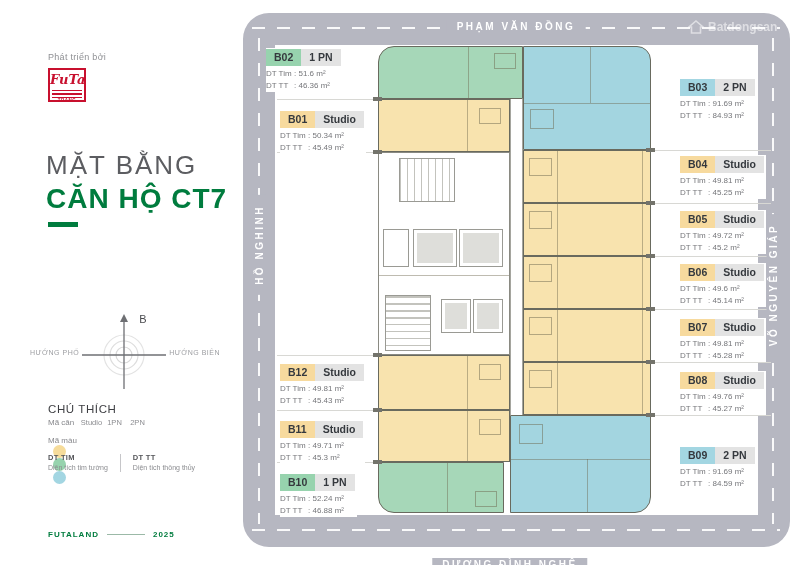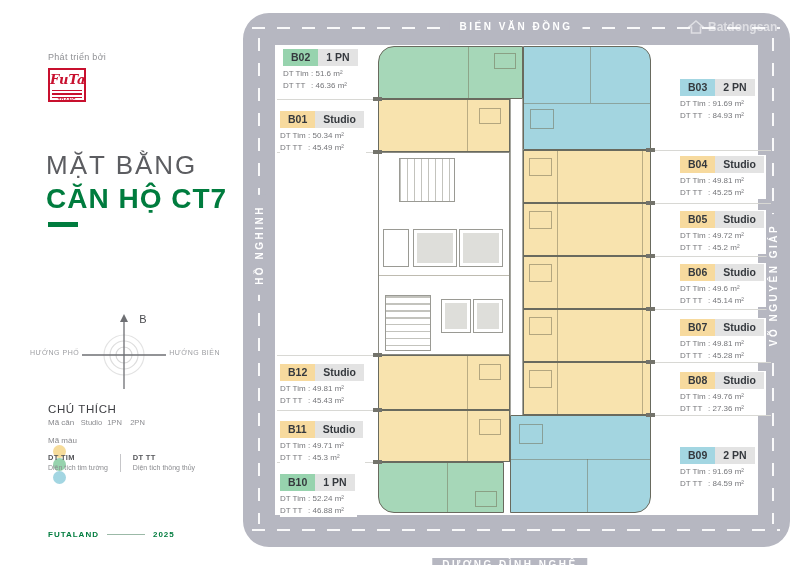--- a/index.html
+++ b/index.html
@@ -148,21 +148,21 @@
   <span class="fl"></span>
   <span class="fb">2025</span>
 </div>
 
 <div class="abs road-ring"></div>
 <div class="abs dash" style="left:252px; top:27px;  width:528px;"></div>
 <div class="abs dash" style="left:252px; top:529px; width:528px;"></div>
 <div class="abs dashv" style="left:258px; top:38px;  height:486px;"></div>
 <div class="abs dashv" style="left:772px; top:38px;  height:486px;"></div>
 
-<div class="abs street" style="left:516px; top:20px; transform:translateX(-50%);">BIỂN VĂN ĐỒNG</div>
+<div class="abs street" style="left:516px; top:20px; transform:translateX(-50%);">PHẠM VĂN ĐỒNG</div>
 <div class="abs street" style="left:510px; top:522px; transform:translateX(-50%);margin-top:36px;">DƯƠNG ĐÌNH NGHỆ</div>
 <div class="abs street street-v" style="left:259px; top:245px;">HỒ NGHINH</div>
 <div class="abs street street-v" style="left:773px; top:285px;">VÕ NGUYÊN GIÁP</div>
 
 <div class="abs watermark">
   <svg width="16" height="14" viewBox="0 0 16 14">
     <path d="M8 1 L15 7 L12.5 7 L12.5 13 L3.5 13 L3.5 7 L1 7 Z" fill="none" stroke="rgba(255,255,255,.55)" stroke-width="1.6"></path>
   </svg>
   <span>Batdongsan</span>
 </div>
@@ -247,21 +247,21 @@
       <i class="bath" style="right:8px; top:8px; width:22px; height:16px;"></i>
   </div>
 
   <div class="pu u-1pn" style="left:378px; top:462px; width:126px; height:51px; border-bottom-left-radius:16px;">
     <i class="ilv" style="left:55%; top:0; height:100%;"></i>
       <i class="bath" style="right:6px; top:28px; width:22px; height:16px;"></i>
   </div>
 </div>
 
 <div id="callouts">
-  <div class="callout" style="left: 283px; top: 48px;">
+  <div class="callout" style="left: 266px; top: 48px;">
     <div class="chips">
       <span class="chip chip-id c-1pn">B02</span>
       <span class="chip chip-type">1 PN</span>
     </div>
     <div class="crow">
       <span class="k">DT Tim</span>
       <span class="v v1">: 51.6  m²</span>
     </div>
     <div class="crow">
       <span class="k">DT TT</span>
@@ -408,21 +408,21 @@
     <div class="chips">
       <span class="chip chip-id c-studio">B08</span>
       <span class="chip chip-type">Studio</span>
     </div>
     <div class="crow">
       <span class="k">DT Tim</span>
       <span class="v v1">: 49.76 m²</span>
     </div>
     <div class="crow">
       <span class="k">DT TT</span>
-      <span class="v v2">: 27.36 m²</span>
+      <span class="v v2">: 45.27 m²</span>
     </div>
   </div>
 
   <div class="callout" style="left: 680px; top: 446px;">
     <div class="chips">
       <span class="chip chip-id c-2pn">B09</span>
       <span class="chip chip-type">2 PN</span>
     </div>
     <div class="crow">
       <span class="k">DT Tim</span>

